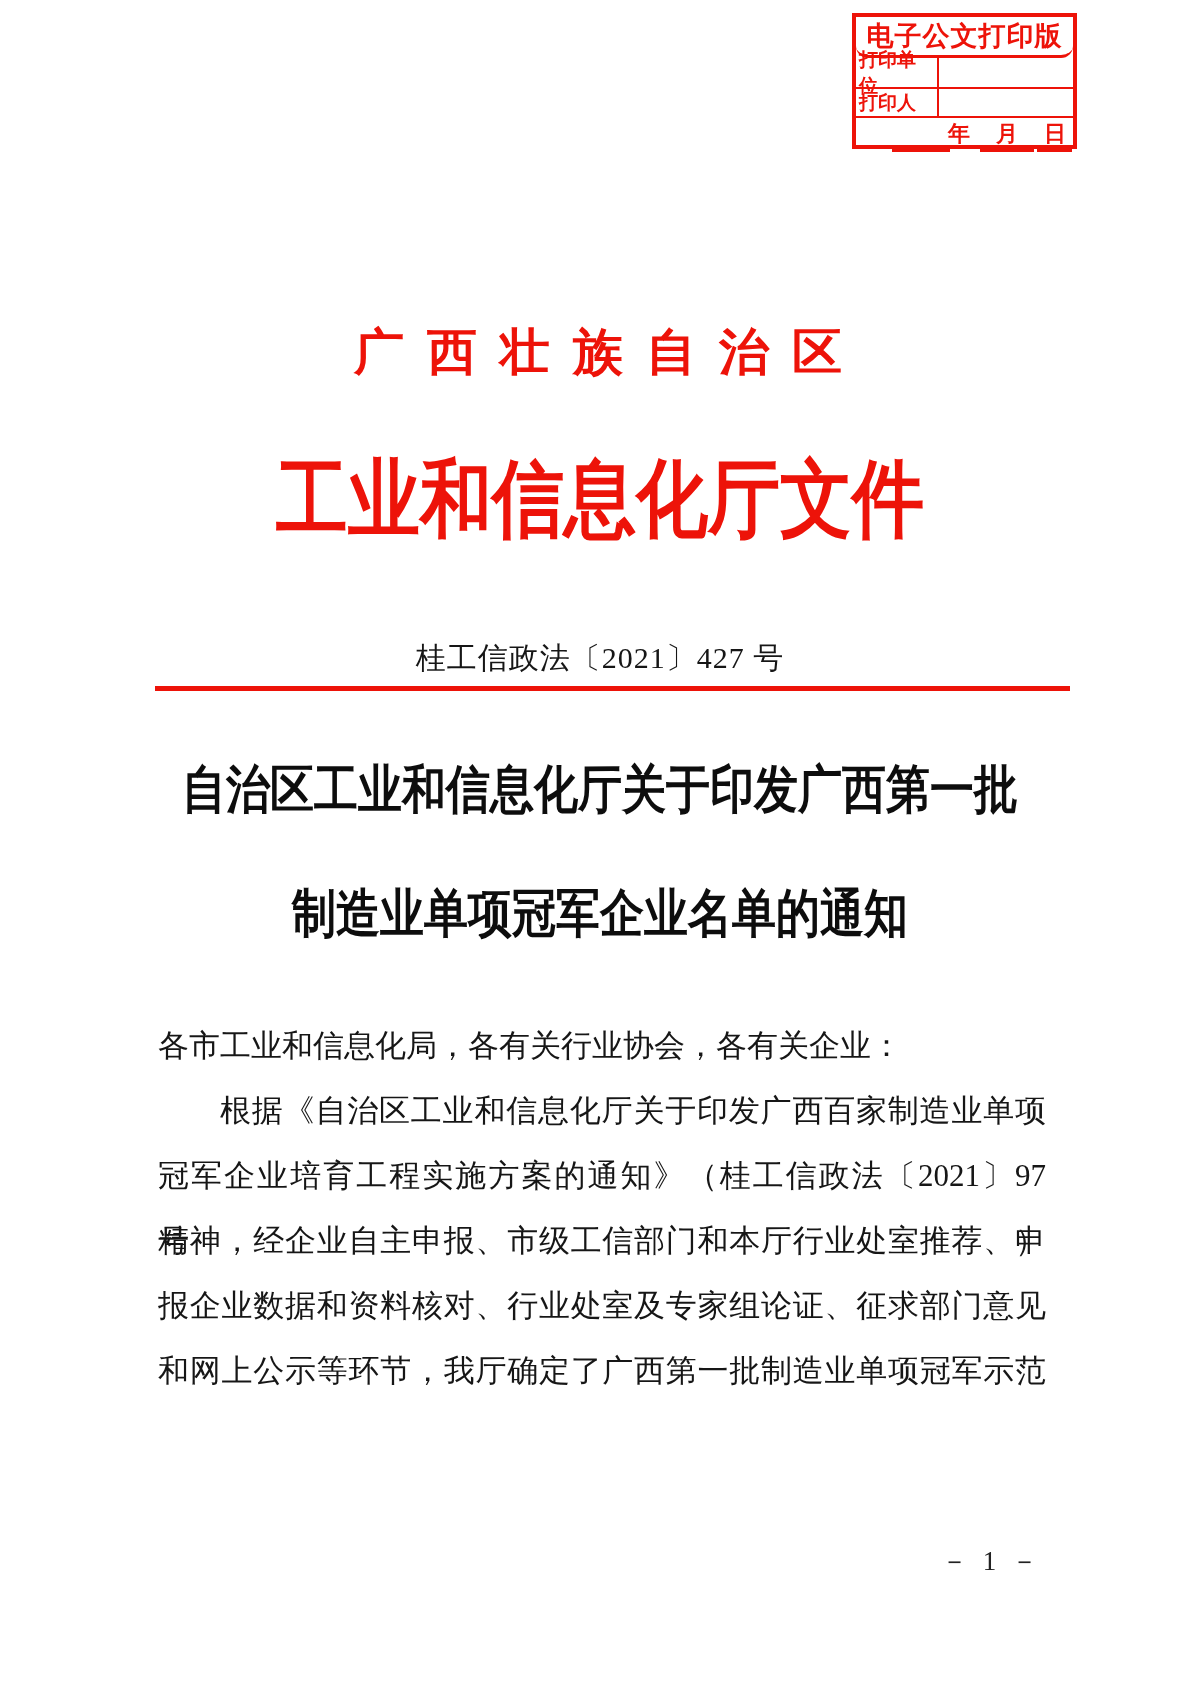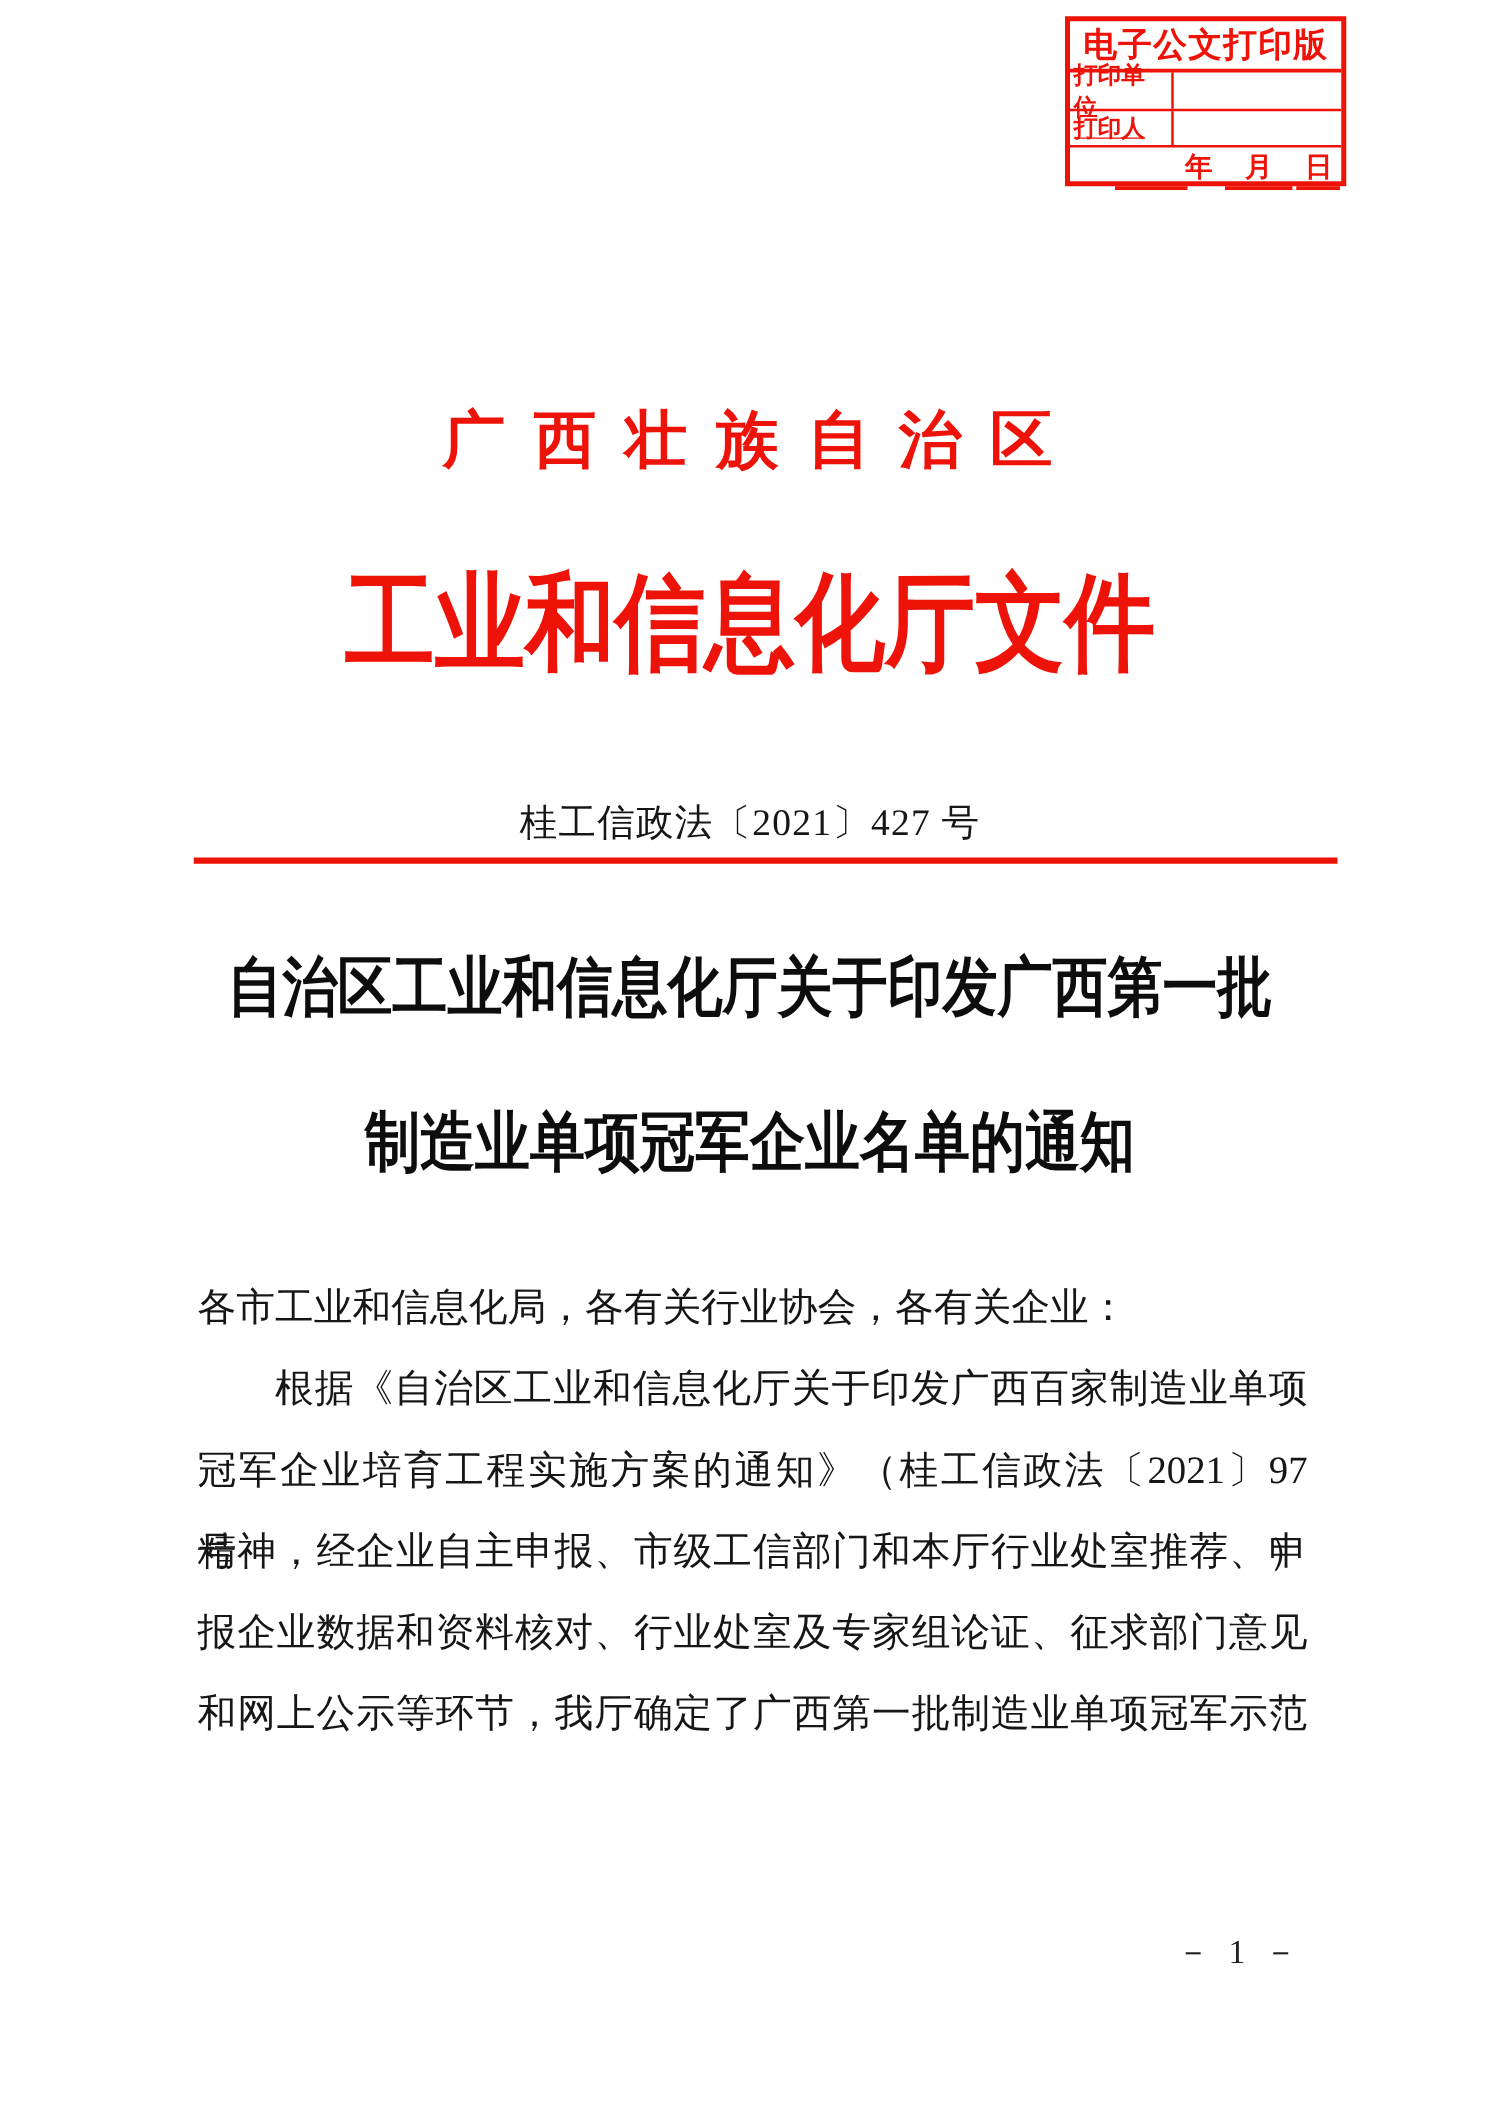--- a/index.html
+++ b/index.html
@@ -20,27 +20,28 @@
     width: 217px; height: 128px;
     border: 4px solid var(--red);
     color: var(--red);
   }
   .stamp-header {
     height: 38px;
     border-bottom: 3px solid var(--red);
     display: flex; align-items: center; justify-content: center;
     font-size: 27px; font-weight: bold; letter-spacing: 1px;
     white-space: nowrap;
+    border-radius: 12px;
   }
   .stamp-row {
     display: flex; align-items: stretch;
     border-bottom: 2px solid var(--red);
   }
   .stamp-row.r2 { height: 29px; }
-  .stamp-row.r3 { height: 27px; text-decoration: underline; }
+  .stamp-row.r3 { height: 27px; }
   .stamp-label {
     width: 83px;
     border-right: 2px solid var(--red);
     font-size: 19px; font-weight: bold;
     display: flex; align-items: center;
     padding: 0 3px;
     box-sizing: border-box;
   }
   .stamp-label .spread { width: 100%; display: flex; justify-content: space-between; }
   .stamp-field { flex: 1; }

